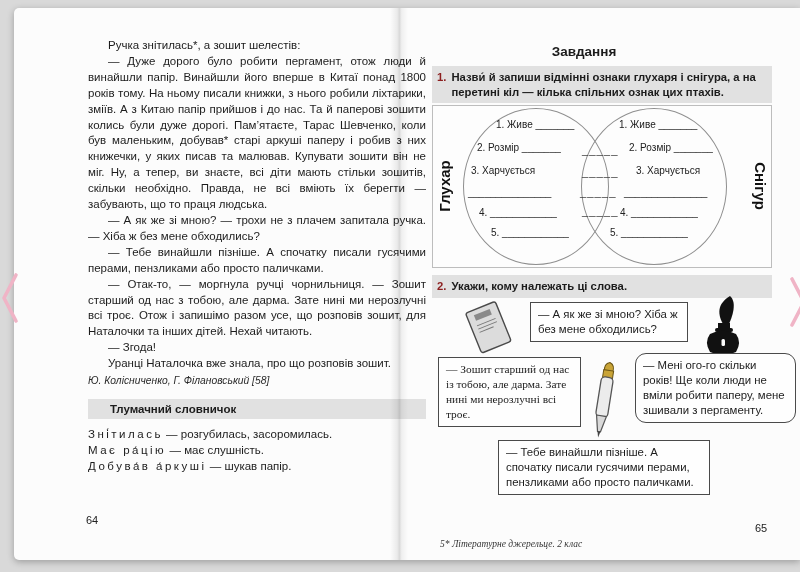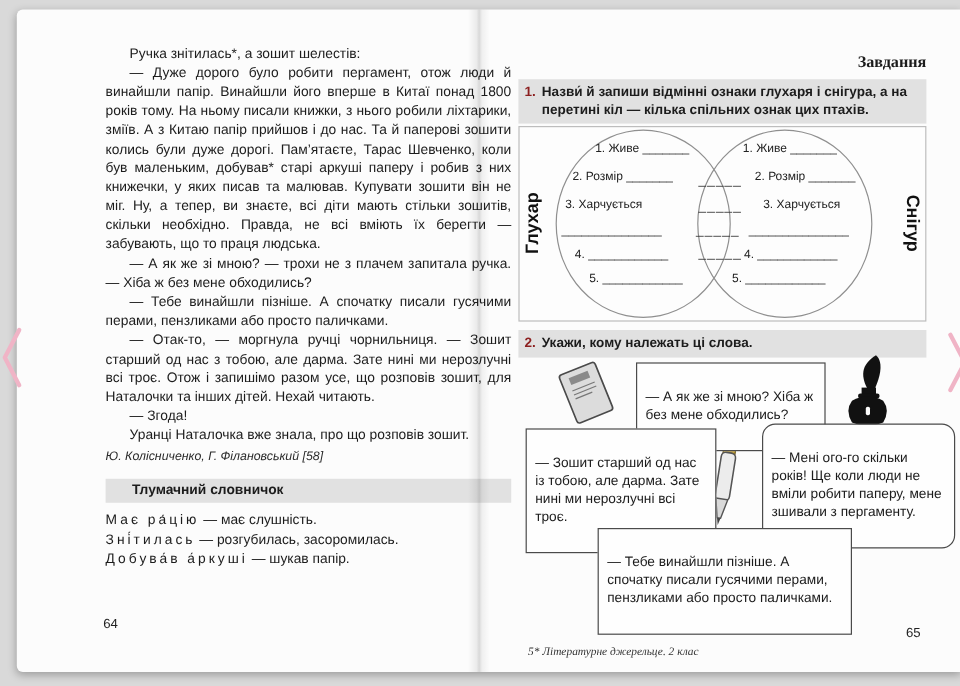--- a/index.html
+++ b/index.html
@@ -26,22 +26,22 @@
   .dict-head { margin-top:13px; background:#e1e1e1; font-weight:bold;
                font-size:11.5px; padding:4px 8px 4px 22px; }
   .dict-rows { margin-top:7px; }
   .dict-row { font-size:11.5px; line-height:16px; }
   .dict-term { letter-spacing:2.5px; }
   .pageno { position:absolute; font-size:11px; color:#222; }
   .pageno-left { left:24px; top:506px; }
   .pageno-right { left:358px; top:514px; }
 
   
-  .r-heading { position:absolute; left:35px; top:36px; width:340px;
-               text-align:right; font-weight:bold; font-size:13.5px;font-family:Liberation Serif, serif; }
+  .r-heading { position:absolute; left:17px; top:36px; width:340px;
+               text-align:center; font-weight:bold; font-size:13.5px; }
   .task-strip { position:absolute; left:35px; width:340px; background:#e1e1e1;
                 display:flex; gap:5px; padding:4px 6px 4px 5px;
                 font-weight:bold; font-size:11.3px; line-height:14.6px; }
   .task1 { top:58px; }
   .task2 { top:267px; }
   .task-num { color:#8c1f1f; flex:0 0 auto; }
 
   .venn-box { position:absolute; left:35px; top:97px; width:340px; height:163px;
               border:1px solid #bdbdbd; background:#fdfdfd; }
   .venn-circle { position:absolute; border:1.3px solid #8f8f8f; border-radius:50%;
@@ -49,23 +49,23 @@
   .venn-circle.left  { left:30px; }
   .venn-circle.right { left:148px; }
   .venn-label { position:absolute; font-weight:bold; font-size:15px;
                 white-space:nowrap; color:#111; }
   .venn-label.left  { left:11px;  top:80px; transform:translate(-50%,-50%) rotate(-90deg); }
   .venn-label.right { left:327px; top:80px; transform:translate(-50%,-50%) rotate(90deg); }
   .venn-item { position:absolute; font-size:10px; white-space:nowrap; color:#222; }
   .venn-shared { position:absolute; font-size:11.3px; color:#333; letter-spacing:1px; }
 
   .quote-box { position:absolute; border:1px solid #4a4a4a; background:#fefefe;
-               font-size:11.4px; line-height:15px; padding:21px 7px; color:#1c1c1c; }
+               font-size:11.4px; line-height:15px; padding:4px 7px; color:#1c1c1c; }
   .qbox-1 { left:133px; top:294px; width:158px; }
-  .qbox-2 { left:41px;  top:349px; width:159px; }
+  .qbox-2 { left:41px;  top:349px; width:143px;font-family:Liberation Serif, serif; }
   .qbox-3 { left:238px; top:345px; width:161px;border-radius:11px; }
   .qbox-4 { left:101px; top:432px; width:212px; }
 
   .icon-wrap { position:absolute; }
   .notebook-pos { left:64px; top:290px; }
   .inkwell-pos  { left:300px; top:286px; }
   .pen-pos      { left:188px; top:350px; }
 
   .footnote { position:absolute; left:43px; top:531px;
               font-family:"Liberation Serif", serif; font-size:9.5px; color:#333;font-style:italic; }
@@ -89,26 +89,26 @@
         <p>— А як же зі мною? — трохи не з плачем запитала ручка. — Хіба ж без мене обходились?</p>
         <p>— Тебе винайшли пізніше. А спочатку писали гусячими перами, пензликами або просто паличками.</p>
         <p>— Отак-то, — моргнула ручці чорнильниця. — Зошит старший од нас з тобою, але дарма. Зате нині ми нерозлучні всі троє. Отож і запишімо разом усе, що розповів зошит, для Наталочки та інших дітей. Нехай читають.</p>
         <p>— Згода!</p>
         <p>Уранці Наталочка вже знала, про що розповів зошит.</p>
         <div class="attribution">Ю. Колісниченко, Г. Філановський [58]</div>
 
         <div class="dict-head">Тлумачний словничок</div>
         <div class="dict-rows">
           <div class="dict-row">
+            <span class="dict-term">Зні́тилась</span>
+            <span>— розгубилась, засоромилась.</span>
+          </div>
+          <div class="dict-row">
             <span class="dict-term">Має ра́цію</span>
             <span>— має слушність.</span>
-          </div>
-          <div class="dict-row">
-            <span class="dict-term">Зні́тилась</span>
-            <span>— розгубилась, засоромилась.</span>
           </div>
           <div class="dict-row">
             <span class="dict-term">Добува́в а́ркуші</span>
             <span>— шукав папір.</span>
           </div>
         </div>
       </div>
       <div class="pageno pageno-left">64</div>
     </div>
 

